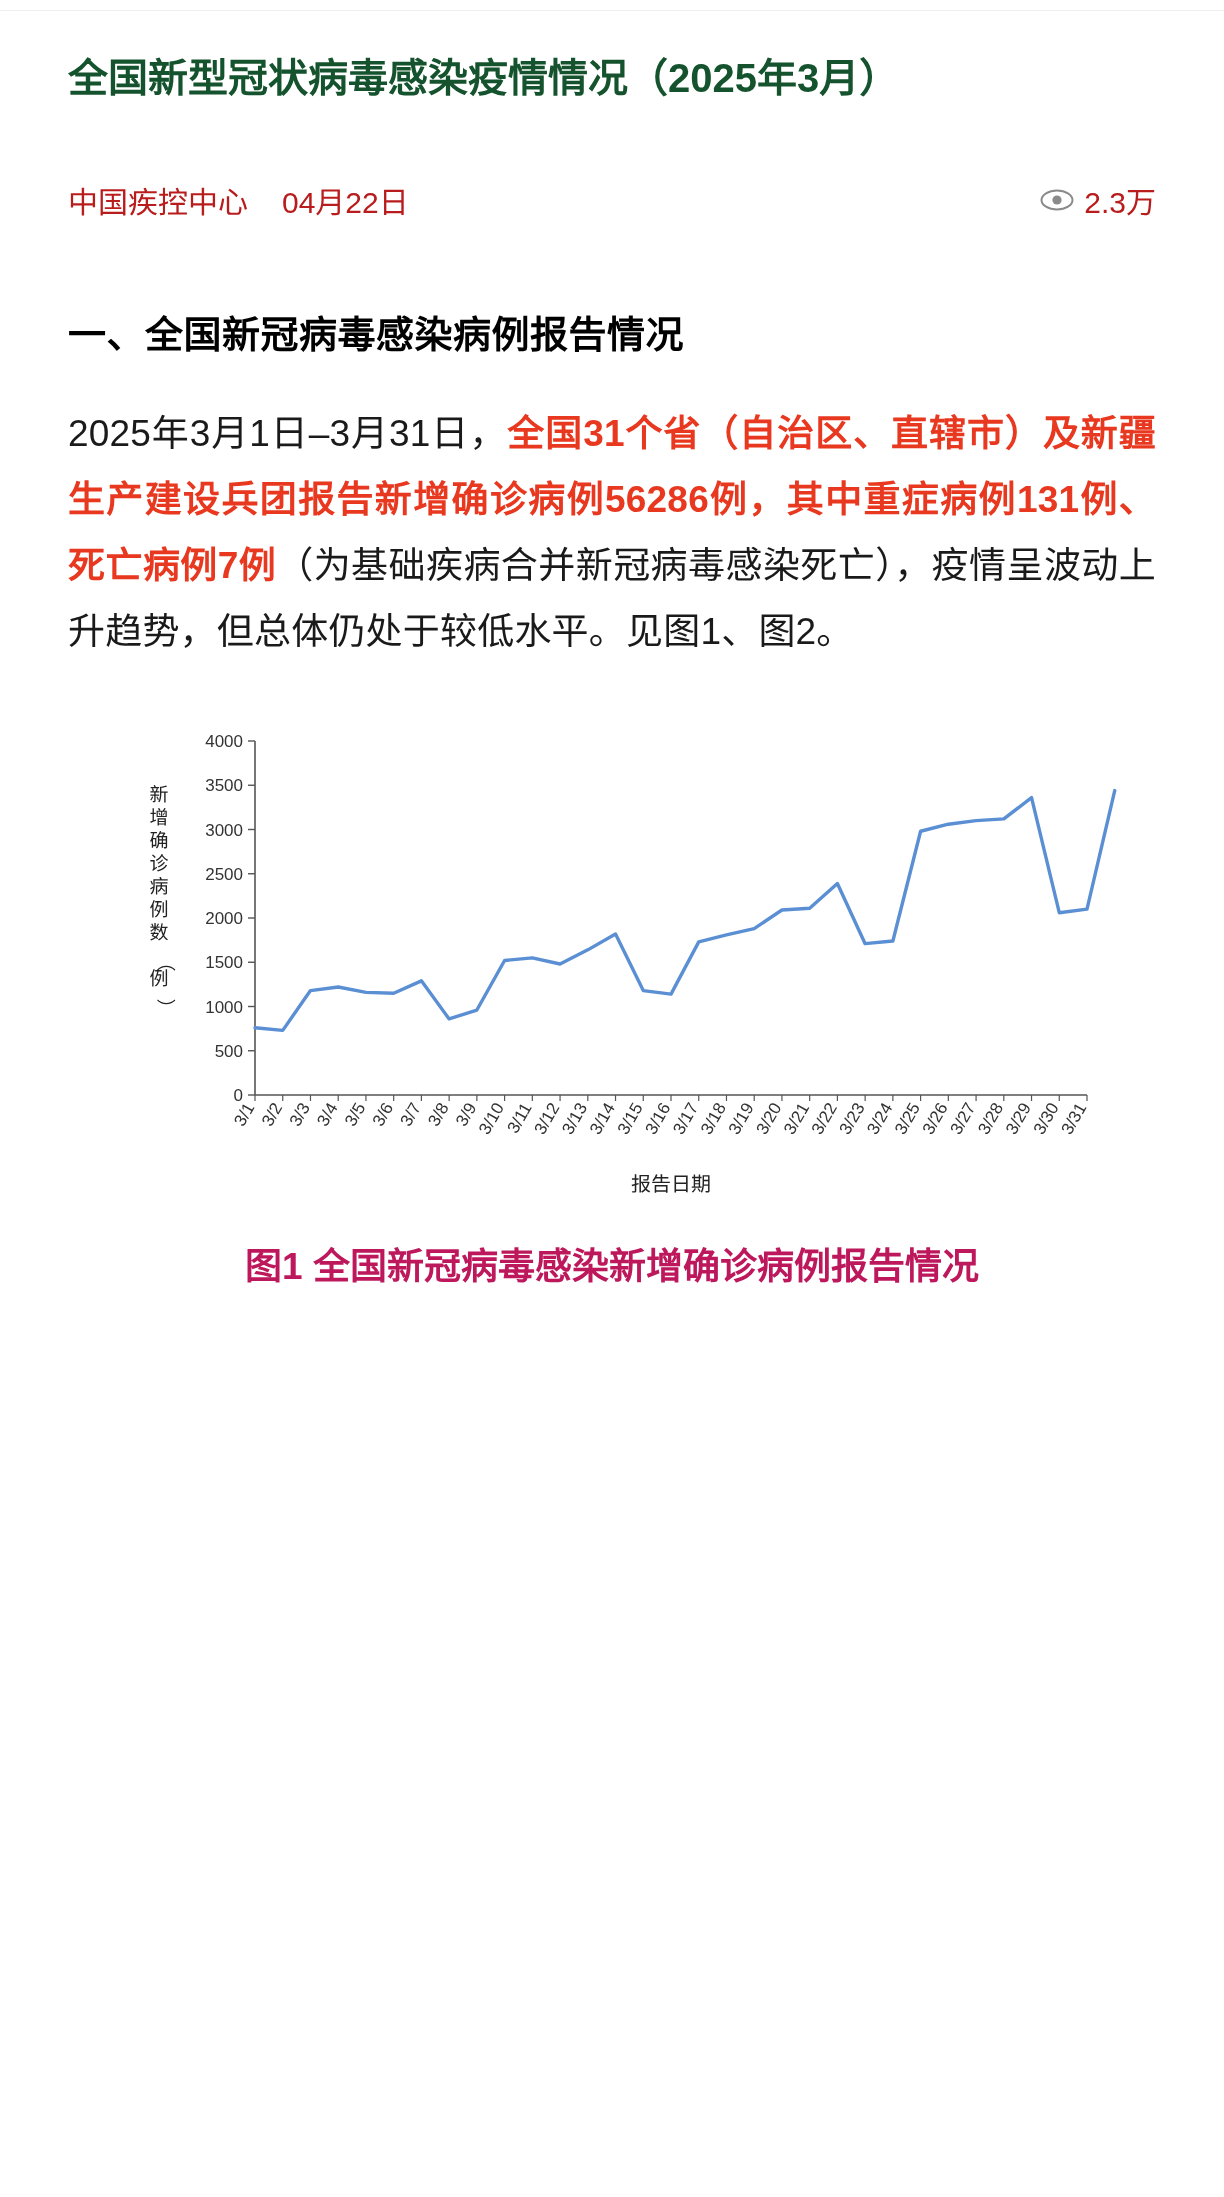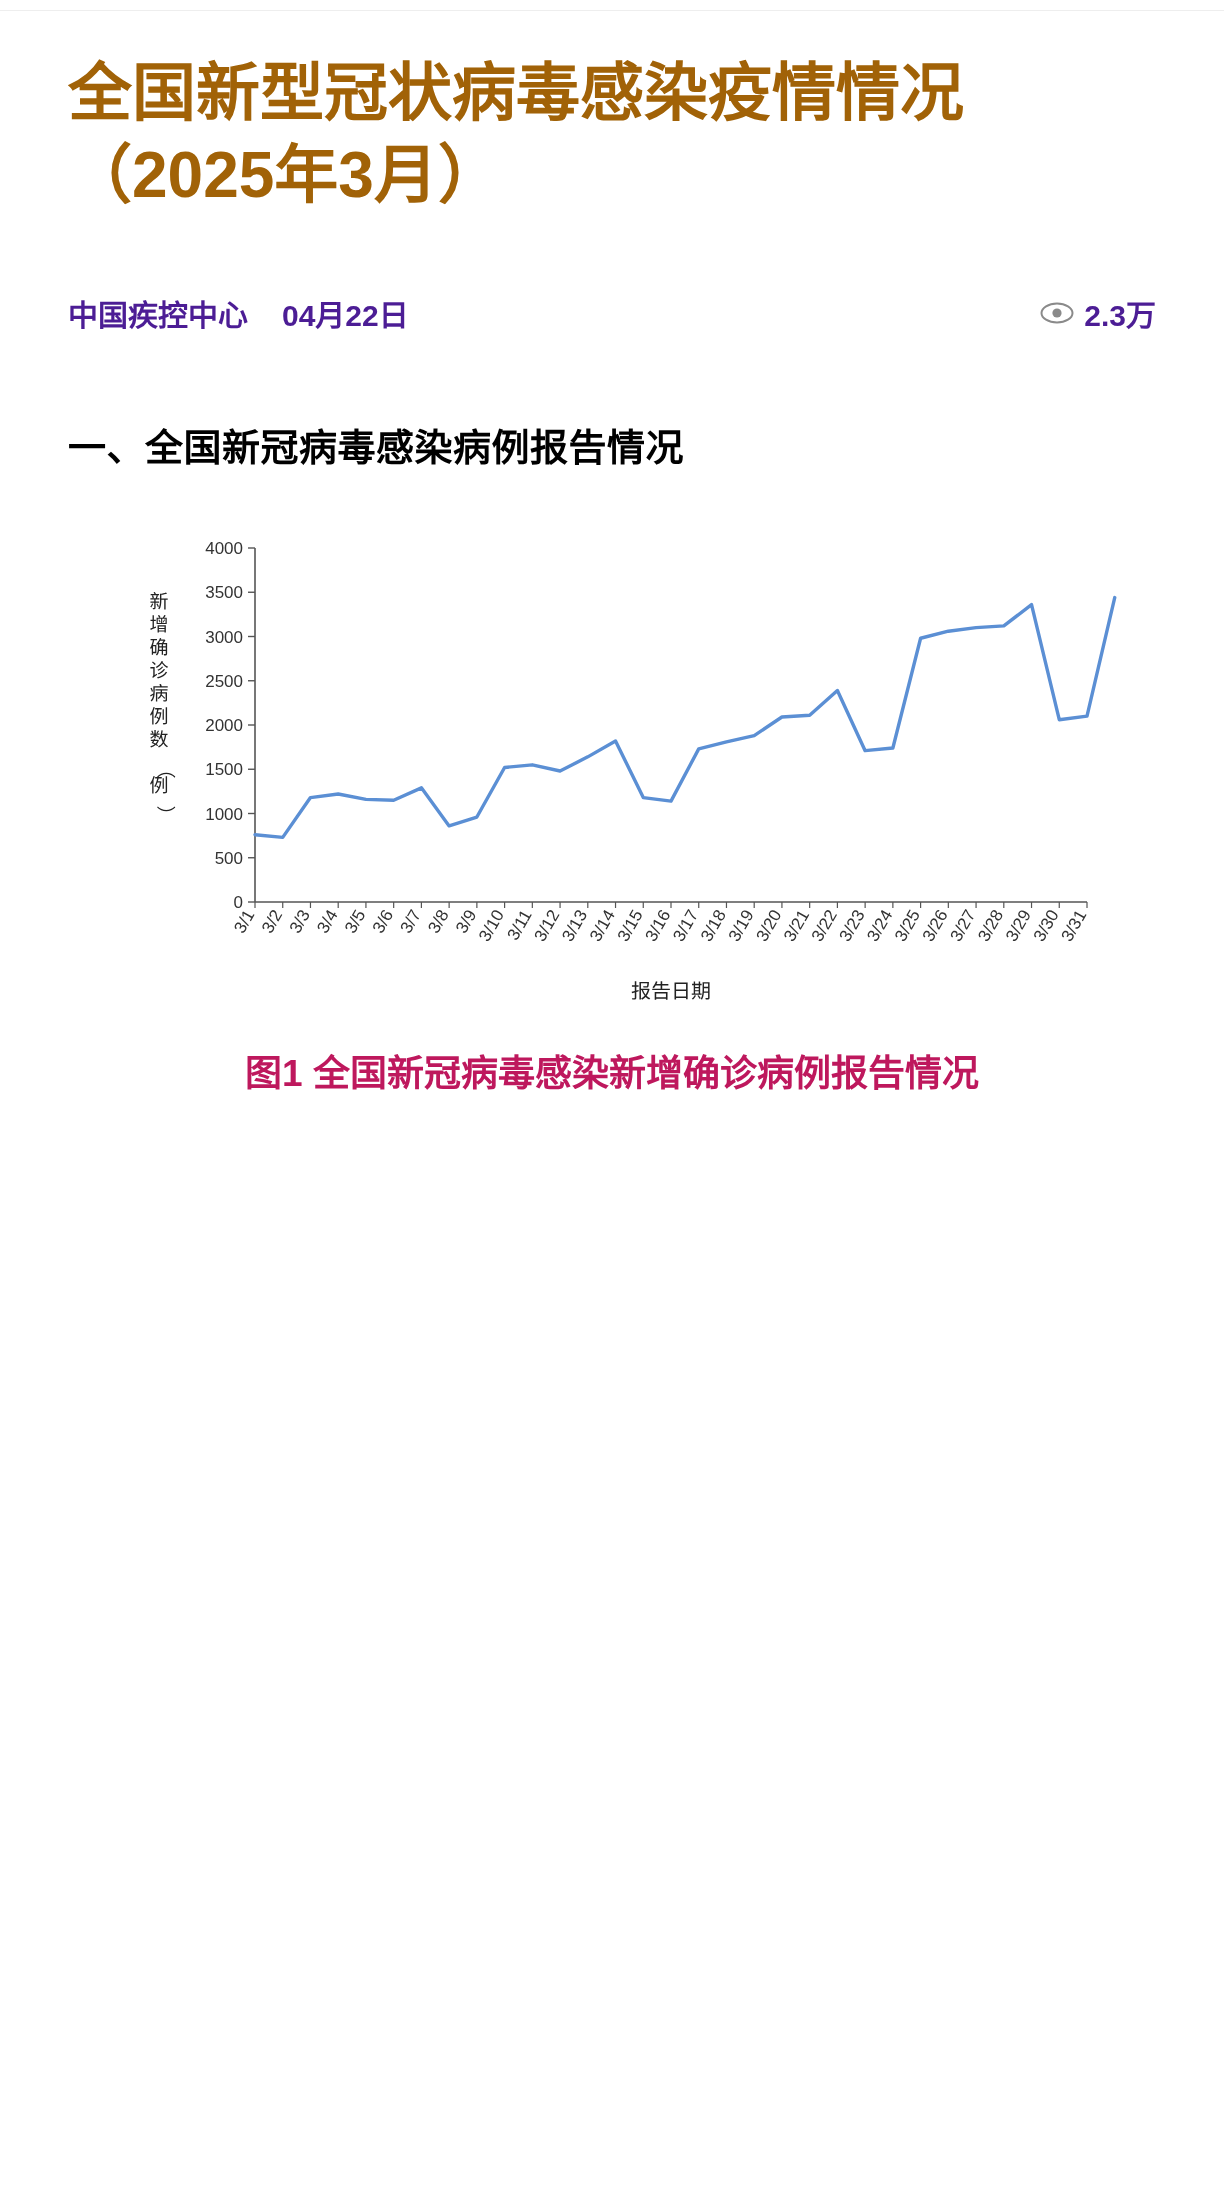--- a/index.html
+++ b/index.html
@@ -20,35 +20,34 @@
     box-sizing: border-box;
     width: 1224px;
   }
   .topbar {
     height: 10px;
     width: 100%;
     background: #ffffff;
     border-bottom: 1px solid #eeeeee;
   }
   .article-title {
-    font-size: 64px;
+    font-size: 40px;
     line-height: 1.28;
     font-weight: bold;
     letter-spacing: 0px;
     margin: 42px 0 0 0;
-    color: #a16207;
+    color: #14532d;
   }
   .meta-row {
     display: flex;
     align-items: center;
     justify-content: space-between;
     margin-top: 74px;
-    color: #4c1d95;
+    color: #b91c1c;
     font-size: 30px;
-    font-weight: bold;
   }
   .meta-left {
     display: flex;
     align-items: baseline;
   }
   .meta-source {
     margin-right: 34px;
   }
   .meta-right {
     display: flex;
@@ -125,20 +124,23 @@
           <ellipse cx="17" cy="11" rx="15.5" ry="9.5" fill="none" stroke="#8a8a8a" stroke-width="2"></ellipse>
           <circle cx="17" cy="11" r="4.6" fill="#8a8a8a"></circle>
         </svg>
       </span>
       <span>2.3万</span>
     </div>
   </div>
 
   <h2 class="section-title">一、全国新冠病毒感染病例报告情况</h2>
 
+  <p class="body-text">
+    <span>2025年3月1日–3月31日，</span><span class="hl">全国31个省（自治区、直辖市）及新疆生产建设兵团报告新增确诊病例56286例，其中重症病例131例、死亡病例7例</span><span>（为基础疾病合并新冠病毒感染死亡），疫情呈波动上升趋势，但总体仍处于较低水平。见图1、图2。</span>
+  </p>
 
   <div class="chart-wrap">
     <div class="chart-box">
       <svg id="chart-svg" width="1010" height="470" viewBox="0 0 1010 470">
           <line x1="148" y1="18" x2="148" y2="372" stroke="#555" stroke-width="1.6"></line>
           <line x1="148" y1="372" x2="980" y2="372" stroke="#555" stroke-width="1.6"></line>
           <line x1="141" y1="372" x2="148" y2="372" stroke="#555" stroke-width="1.4"></line>
           <text x="136" y="378" text-anchor="end" font-size="17" fill="#333">0</text>
           <line x1="141" y1="327.75" x2="148" y2="327.75" stroke="#555" stroke-width="1.4"></line>
           <text x="136" y="333.75" text-anchor="end" font-size="17" fill="#333">500</text>

